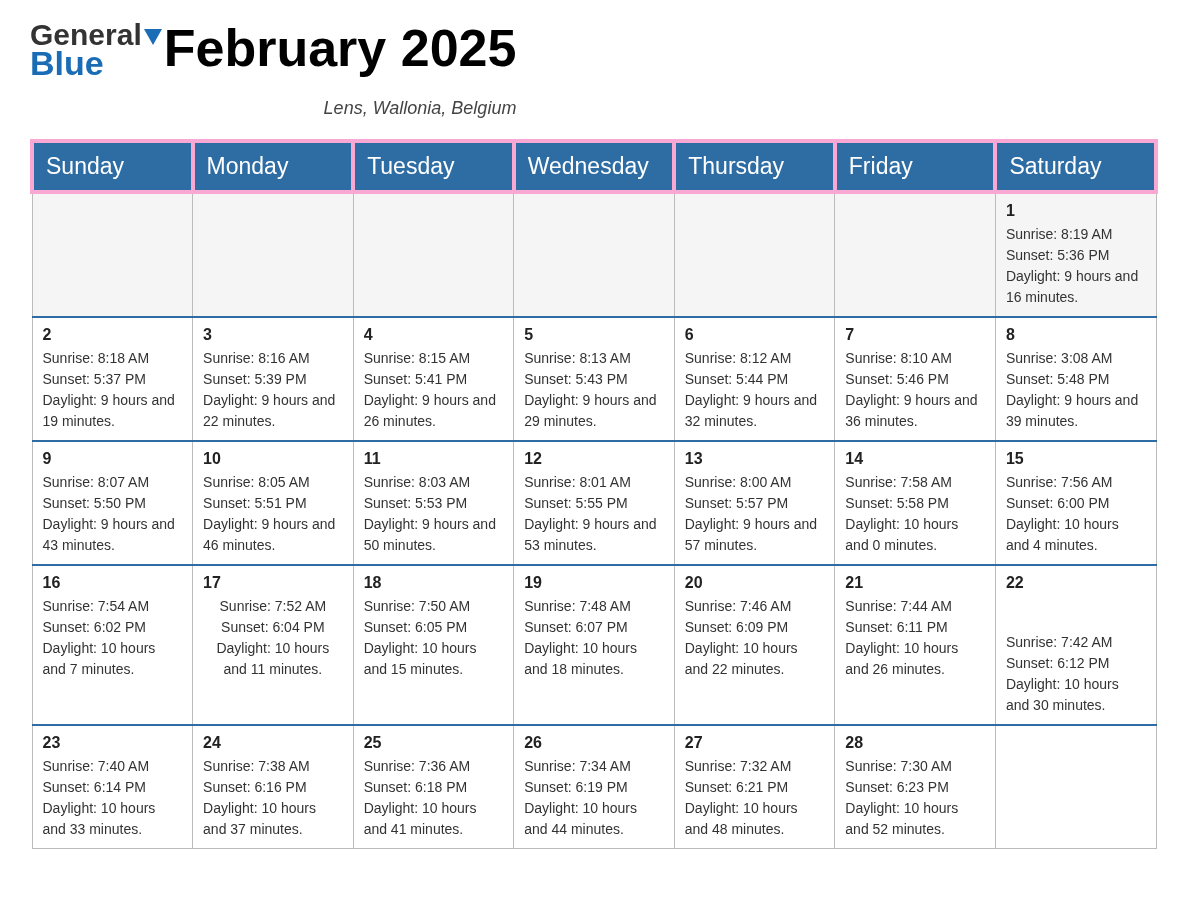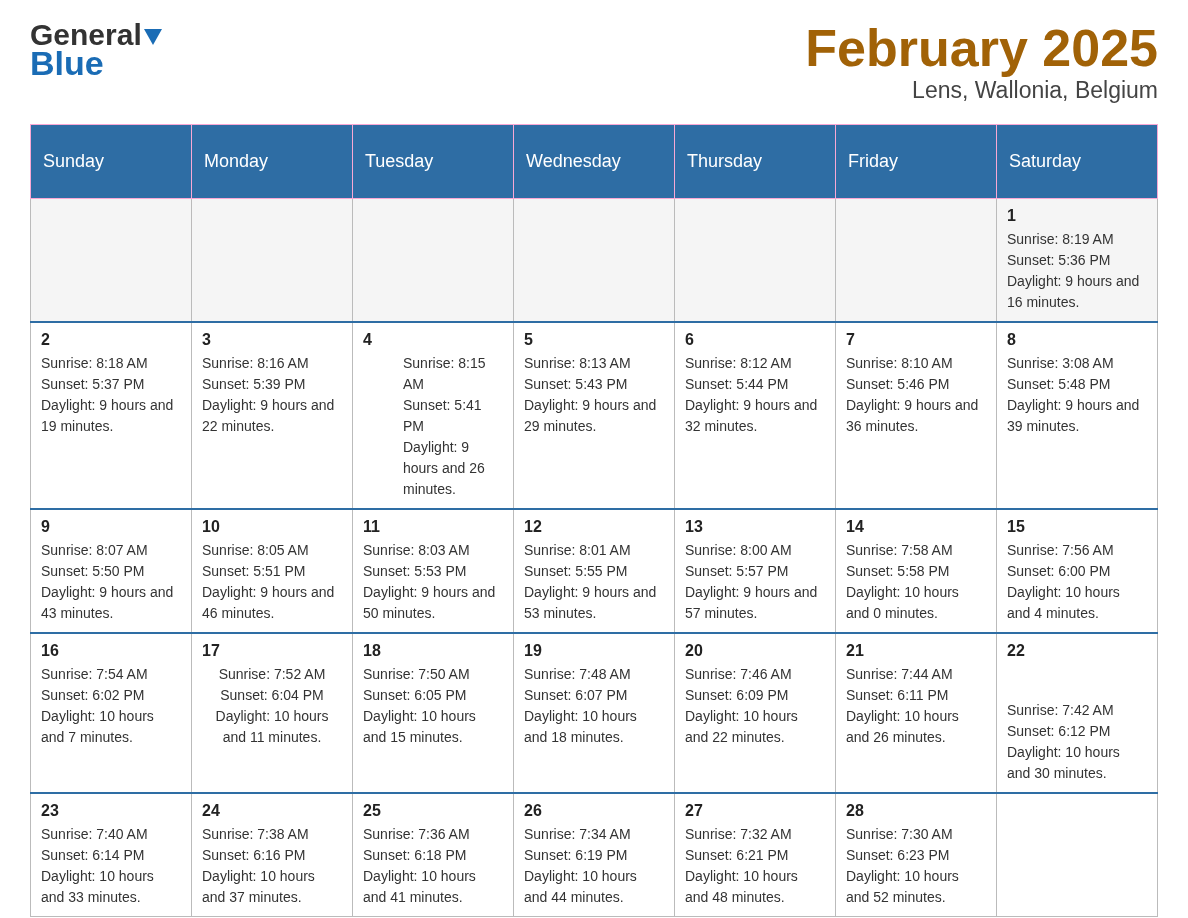--- a/index.html
+++ b/index.html
@@ -5,56 +5,56 @@
     * { margin: 0; padding: 0; box-sizing: border-box; }
     body {
       font-family: Arial, sans-serif;
       background: #fff;
       width: 1188px;
       min-height: 918px;
       padding: 20px 30px;
     }
     .header {
       display: flex;
-      justify-content: space-between;
       align-items: flex-start;
       margin-bottom: 20px;
     }
     .logo {
       display: flex;
       align-items: center;
       gap: 0;
     }
     .title-section {
       text-align: right;
     }
     .month-title {
       font-size: 52px;
       font-weight: bold;
-      color: #a16207;
+      color: #000000;
       line-height: 1.1;
     }
     .location {
-      font-size: 23px;
+      font-size: 18px;
       color: #444;
-      margin-top: 0;
+      margin-top: 21px;
+      font-style: italic;
     }
     .calendar {
       width: 100%;
       border-collapse: collapse;
       border: 1px solid #999;
     }
     .calendar th {
       background-color: #2e6da4;
       color: #fff;
-      font-size: 18px;
+      font-size: 23px;
       font-weight: normal;
-      padding: 26px 12px;
+      padding: 10px 12px;
       text-align: left;
-      border: 1px solid #f9a8d4;
+      border: 4px solid #f9a8d4;
     }
     .calendar td {
       vertical-align: top;
       padding: 8px 10px;
       border: 1px solid #bbb;
       width: 14.28%;
       height: 110px;
       font-size: 12.5px;
       color: #333;
       background: #fff;
@@ -135,21 +135,21 @@
 Daylight: 9 hours and 19 minutes.</div>
         </td>
         <td>
           <span class="day-number">3</span>
           <div class="day-info" style="white-space: pre-line;">Sunrise: 8:16 AM
 Sunset: 5:39 PM
 Daylight: 9 hours and 22 minutes.</div>
         </td>
         <td>
           <span class="day-number">4</span>
-          <div class="day-info" style="white-space: pre-line; margin-left: 40px;">Sunrise: 8:15 AM
+          <div class="day-info" style="white-space: pre-line;">Sunrise: 8:15 AM
 Sunset: 5:41 PM
 Daylight: 9 hours and 26 minutes.</div>
         </td>
         <td>
           <span class="day-number">5</span>
           <div class="day-info" style="white-space: pre-line;">Sunrise: 8:13 AM
 Sunset: 5:43 PM
 Daylight: 9 hours and 29 minutes.</div>
         </td>
         <td>

